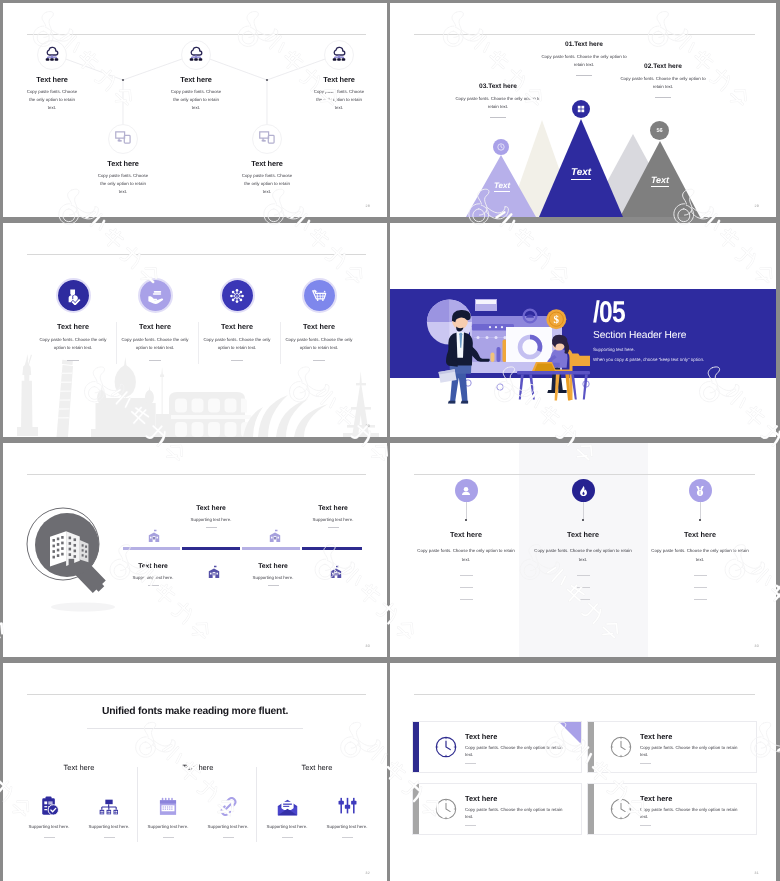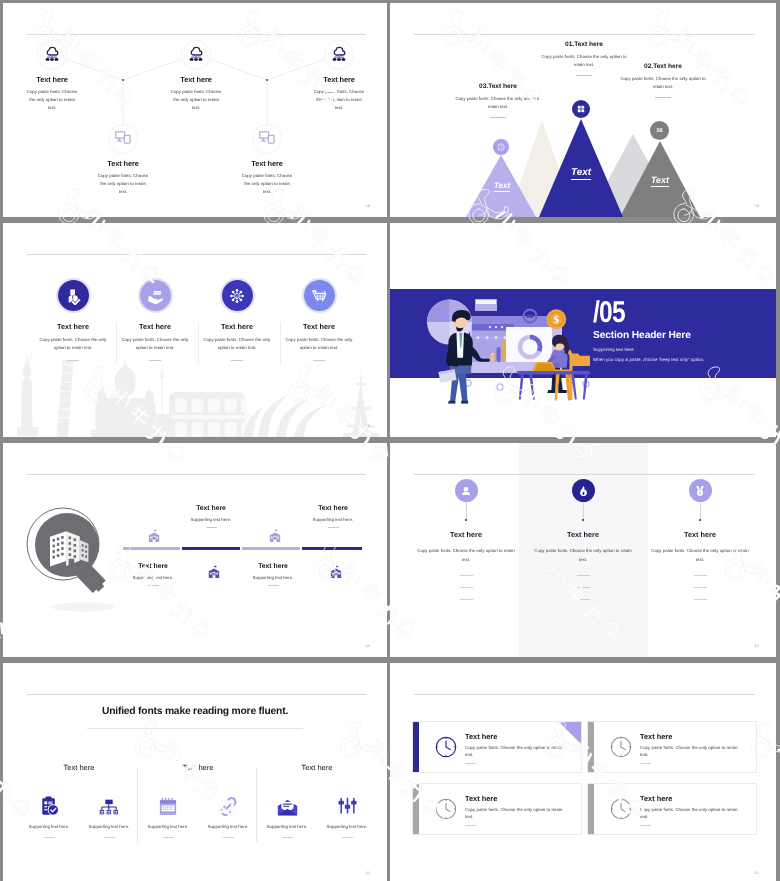--- a/index.html
+++ b/index.html
@@ -48,21 +48,21 @@
 .s3 .cdash{width:12px;height:1px;background:#c8c8ce;margin:7px auto 0}
 .s3 .vdiv{position:absolute;width:1px;background:#ededf0;top:99px;height:42px}
 .s3 .skyline{position:absolute;left:0;bottom:0;width:100%}
 
 
 .s4 .band{position:absolute;left:0;right:0;top:66px;height:89px;background:#2e2b9f}
 .s4 .illu{position:absolute;left:28px;top:60px;z-index:3}
 .s4 .num{position:absolute;left:203px;top:76px;font-size:30px;font-weight:bold;color:#fff;
   line-height:27px;letter-spacing:-1px;font-family:"Liberation Sans Narrow","Liberation Sans",sans-serif;
   transform:scaleX(.82);transform-origin:left top;z-index:5}
-.s4 .sh{position:absolute;left:203px;top:107px;font-size:10.2px;font-weight:bold;color:#fff;letter-spacing:-.1px;z-index:5}
+.s4 .sh{position:absolute;left:203px;top:107px;font-size:10.2px;font-weight:normal;color:#fff;letter-spacing:-.1px;z-index:5}
 .s4 .sup{position:absolute;left:203px;font-size:4.5px;color:#e4e3f4;z-index:5}
 
 
 .s5 .seg{position:absolute;height:3.4px;top:103.5px}
 .s5 .tl{position:absolute;text-align:center;width:100px}
 .s5 .tt{font-size:6.8px;font-weight:bold;color:#16161c}
 .s5 .tb{font-size:4.4px;color:#3a3a42;margin-top:5px}
 .s5 .tdash{width:11px;height:1px;background:#c8c8ce;margin:5px auto 0}
 .s5 .bank{position:absolute}
 

